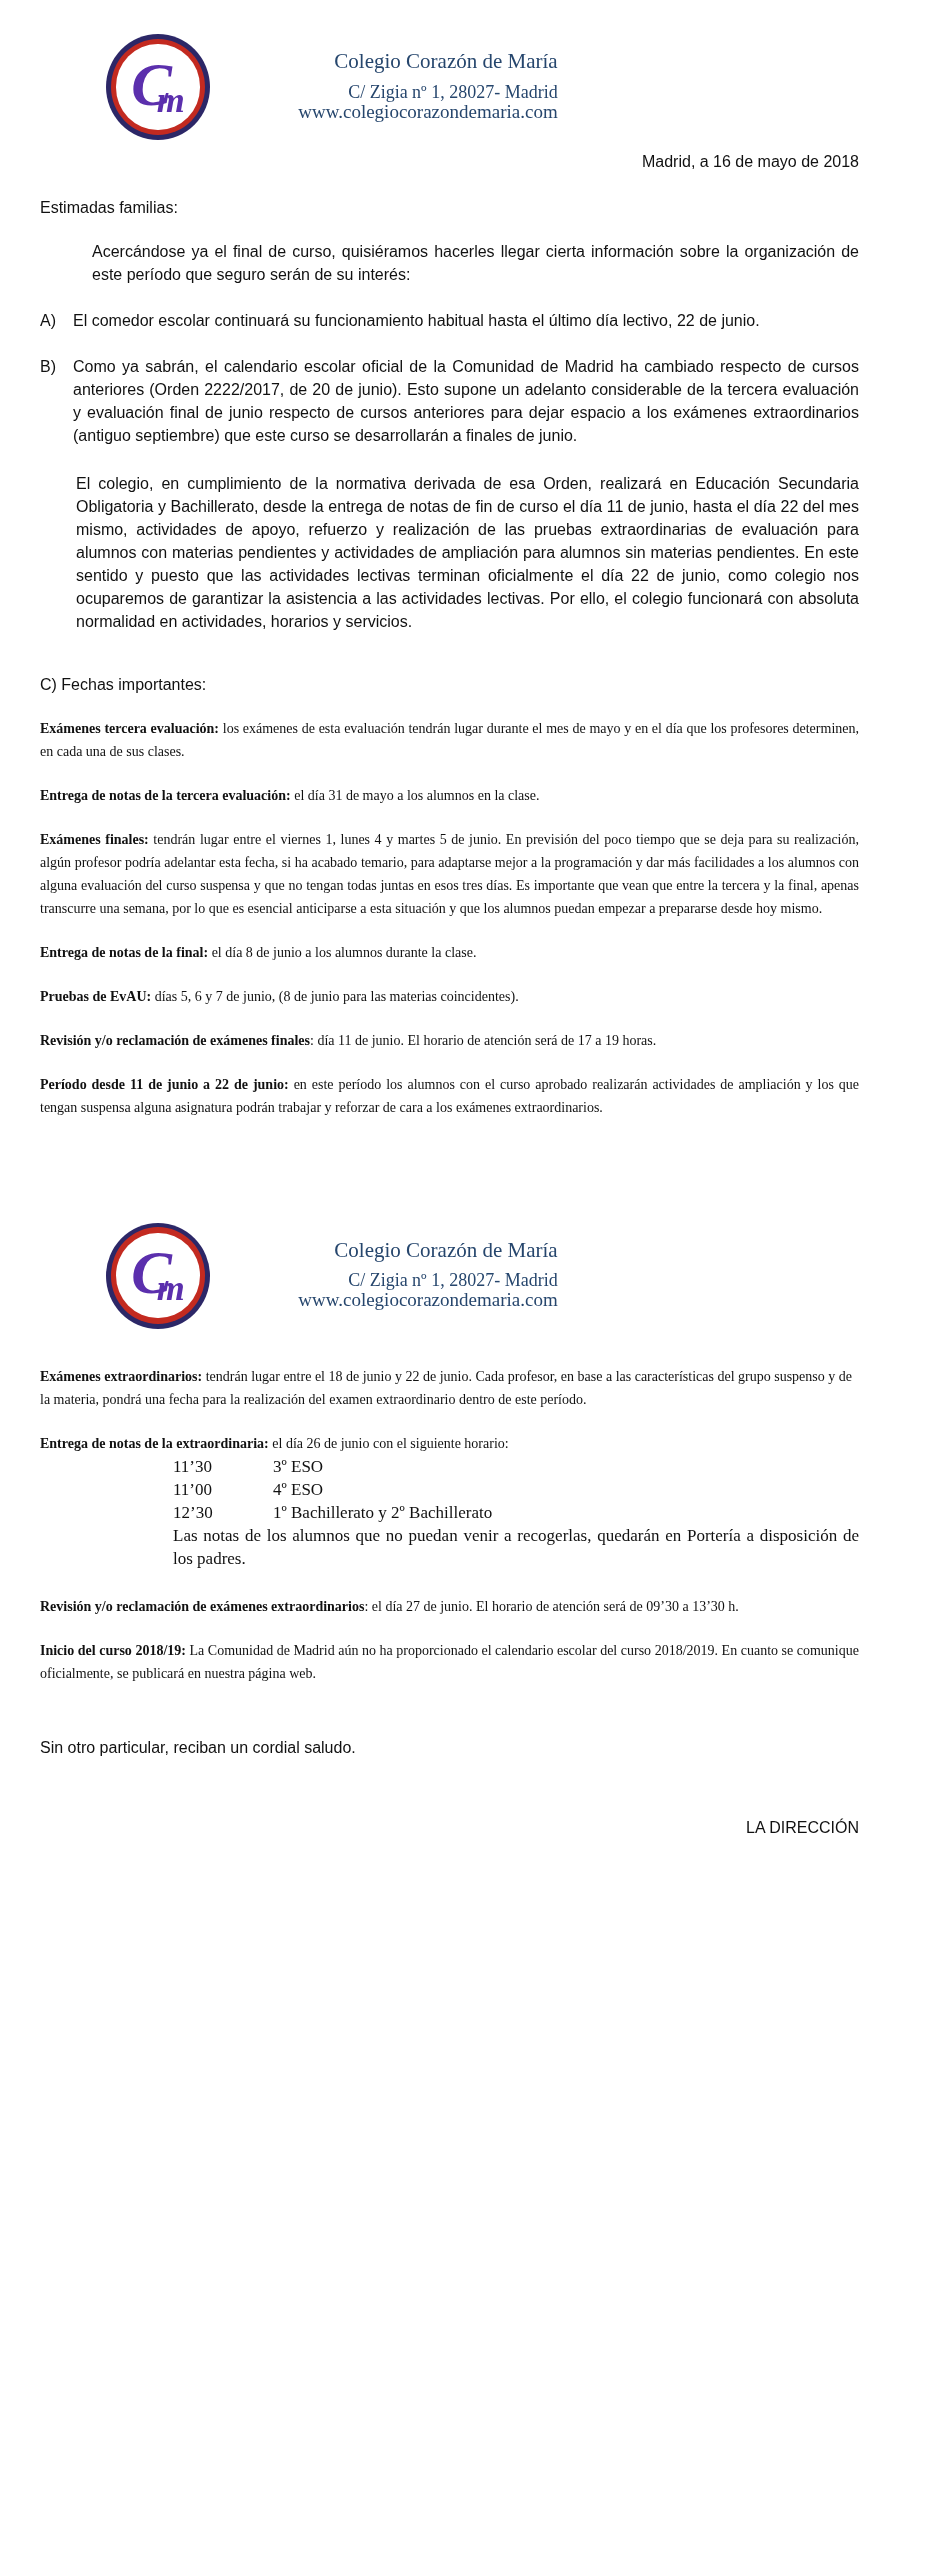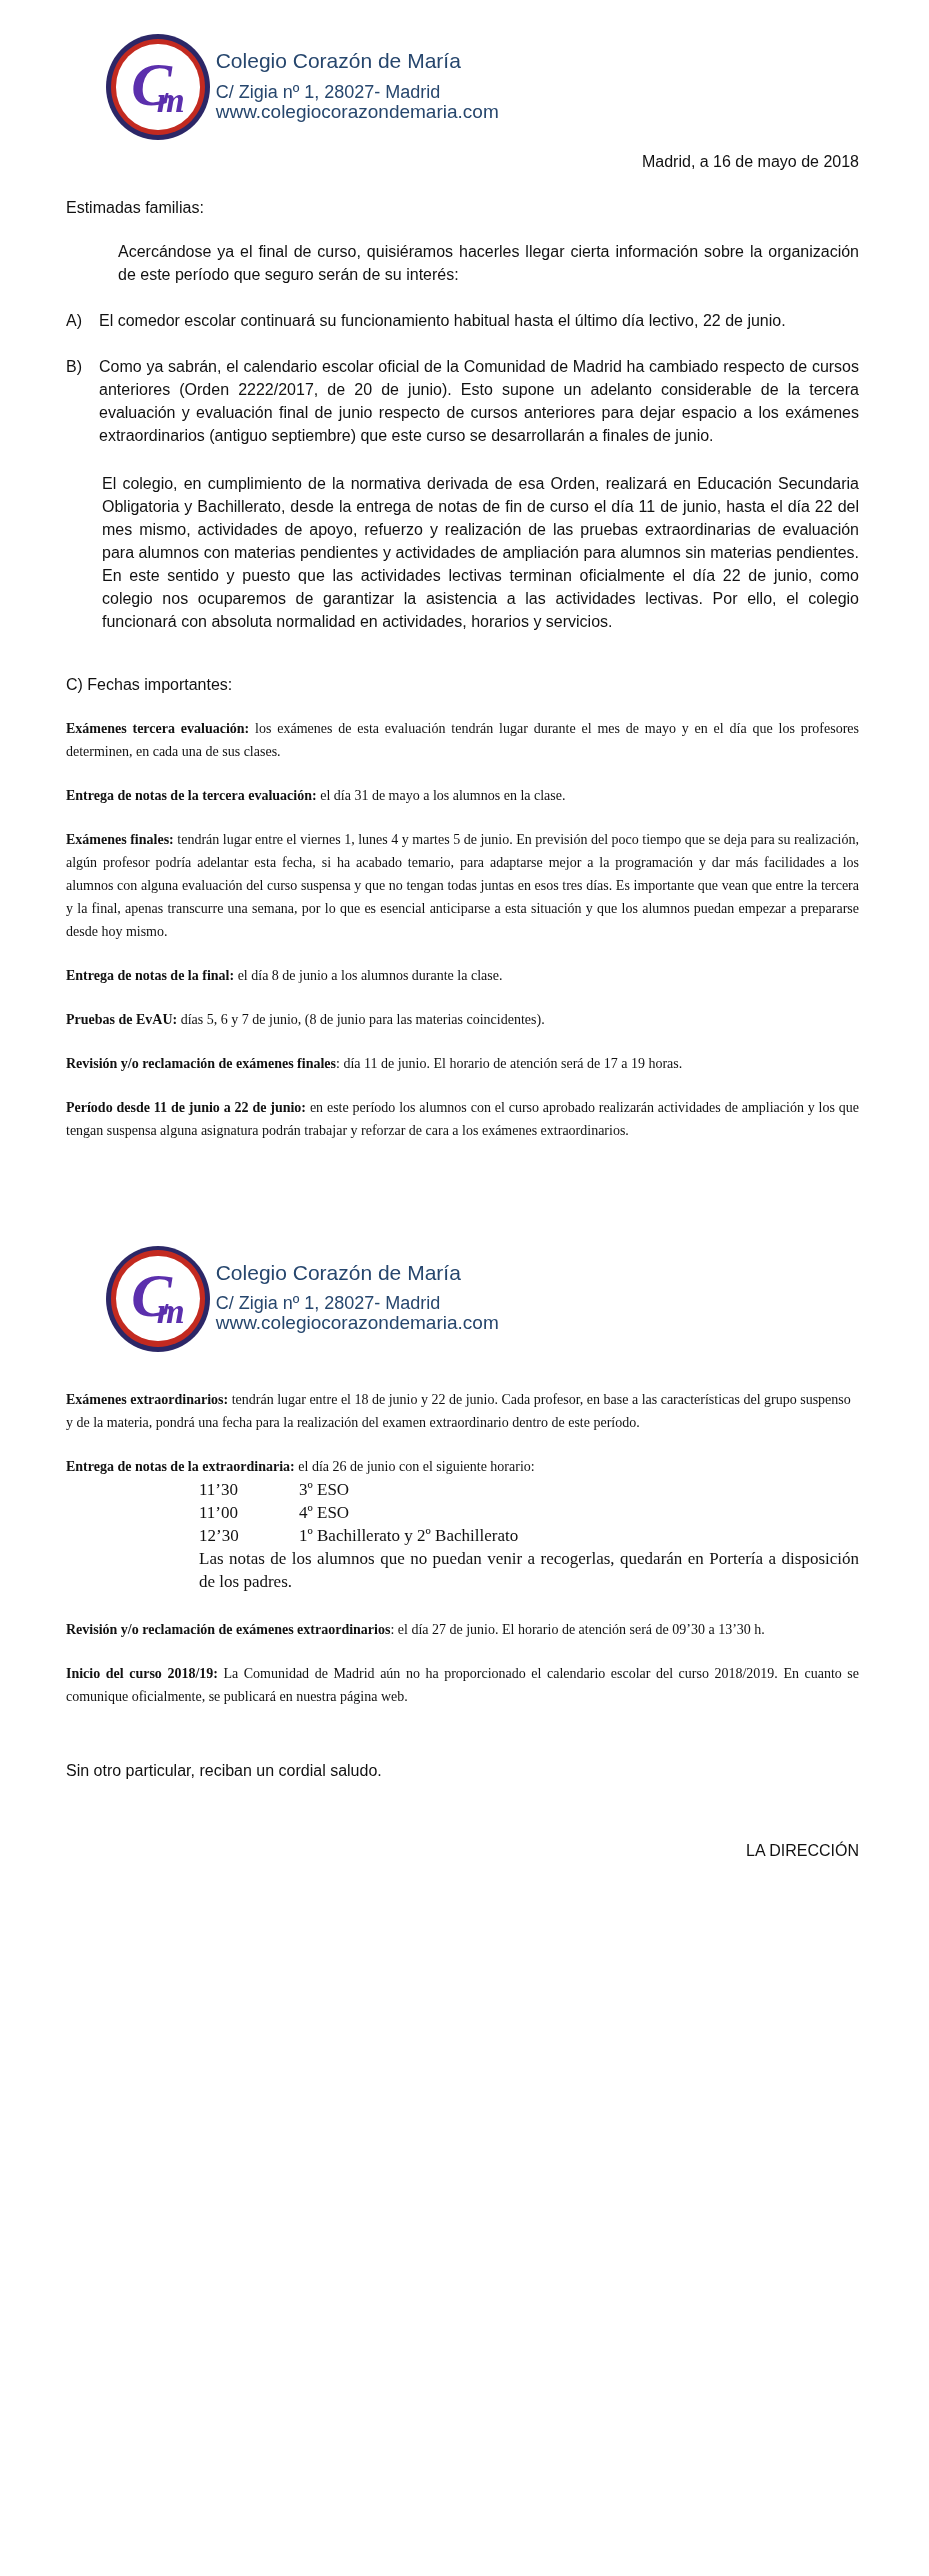--- a/index.html
+++ b/index.html
@@ -4,32 +4,32 @@
 <style>
   * { margin: 0; padding: 0; box-sizing: border-box; }
   html, body { background: #ffffff; }
   .doc {
     width: 930px;
     min-height: 2576px;
     background: #ffffff;
     color: #111111;
     position: relative;
   }
-  .content { margin-left: 66px; margin-right: 71px; }
+  .content { margin-left: 40px; margin-right: 71px; }
 
   
   .page-header { display: flex; align-items: flex-start; padding-left: 106px; }
   .page-header.first { padding-top: 34px; }
   .page-header.second { margin-top: 104px; }
   .logo { width: 104px; height: 106px; border-radius: 50%; background: #2c2767; position: relative; flex: 0 0 auto; }
   .logo-ring { position: absolute; inset: 4.7px; border-radius: 50%; background: #c32a20; }
   .logo-core { position: absolute; inset: 10.4px; border-radius: 50%; background: #ffffff; display: flex; align-items: center; justify-content: center; overflow: hidden; }
   .logo-c { font-family: "Liberation Serif", serif; font-style: italic; font-weight: bold; font-size: 61px; color: #5b2fad; line-height: 1; margin-top: -5.7px; }
   .logo-m { font-family: "Liberation Serif", serif; font-style: italic; font-weight: bold; font-size: 36px; color: #5b2fad; line-height: 1; margin-left: -15px; margin-top: 25px; }
-  .header-text { width: 342px; margin-left: 5.7px; text-align: left; padding-top: 13.3px; font-family: Liberation Sans, sans-serif; color: #26466d; }
+  .header-text { width: 342px; margin-left: 5.7px; text-align: right; padding-top: 13.3px; font-family: Liberation Serif, serif; color: #26466d; }
   .school-name { font-size: 21px; line-height: 28.5px; }
   .school-address { font-size: 18px; line-height: 19px; margin-top: 7px; }
   .school-web { font-size: 19px; line-height: 19px; }
 
   
   .p-sans { font-family: "Liberation Sans", sans-serif; font-size: 16px; line-height: 23px; text-align: justify; }
   .p-serif { font-family: "Liberation Serif", serif; font-size: 14px; line-height: 23px; text-align: justify; }
   .left { text-align: left; }
   .lead { font-weight: bold; }
 

